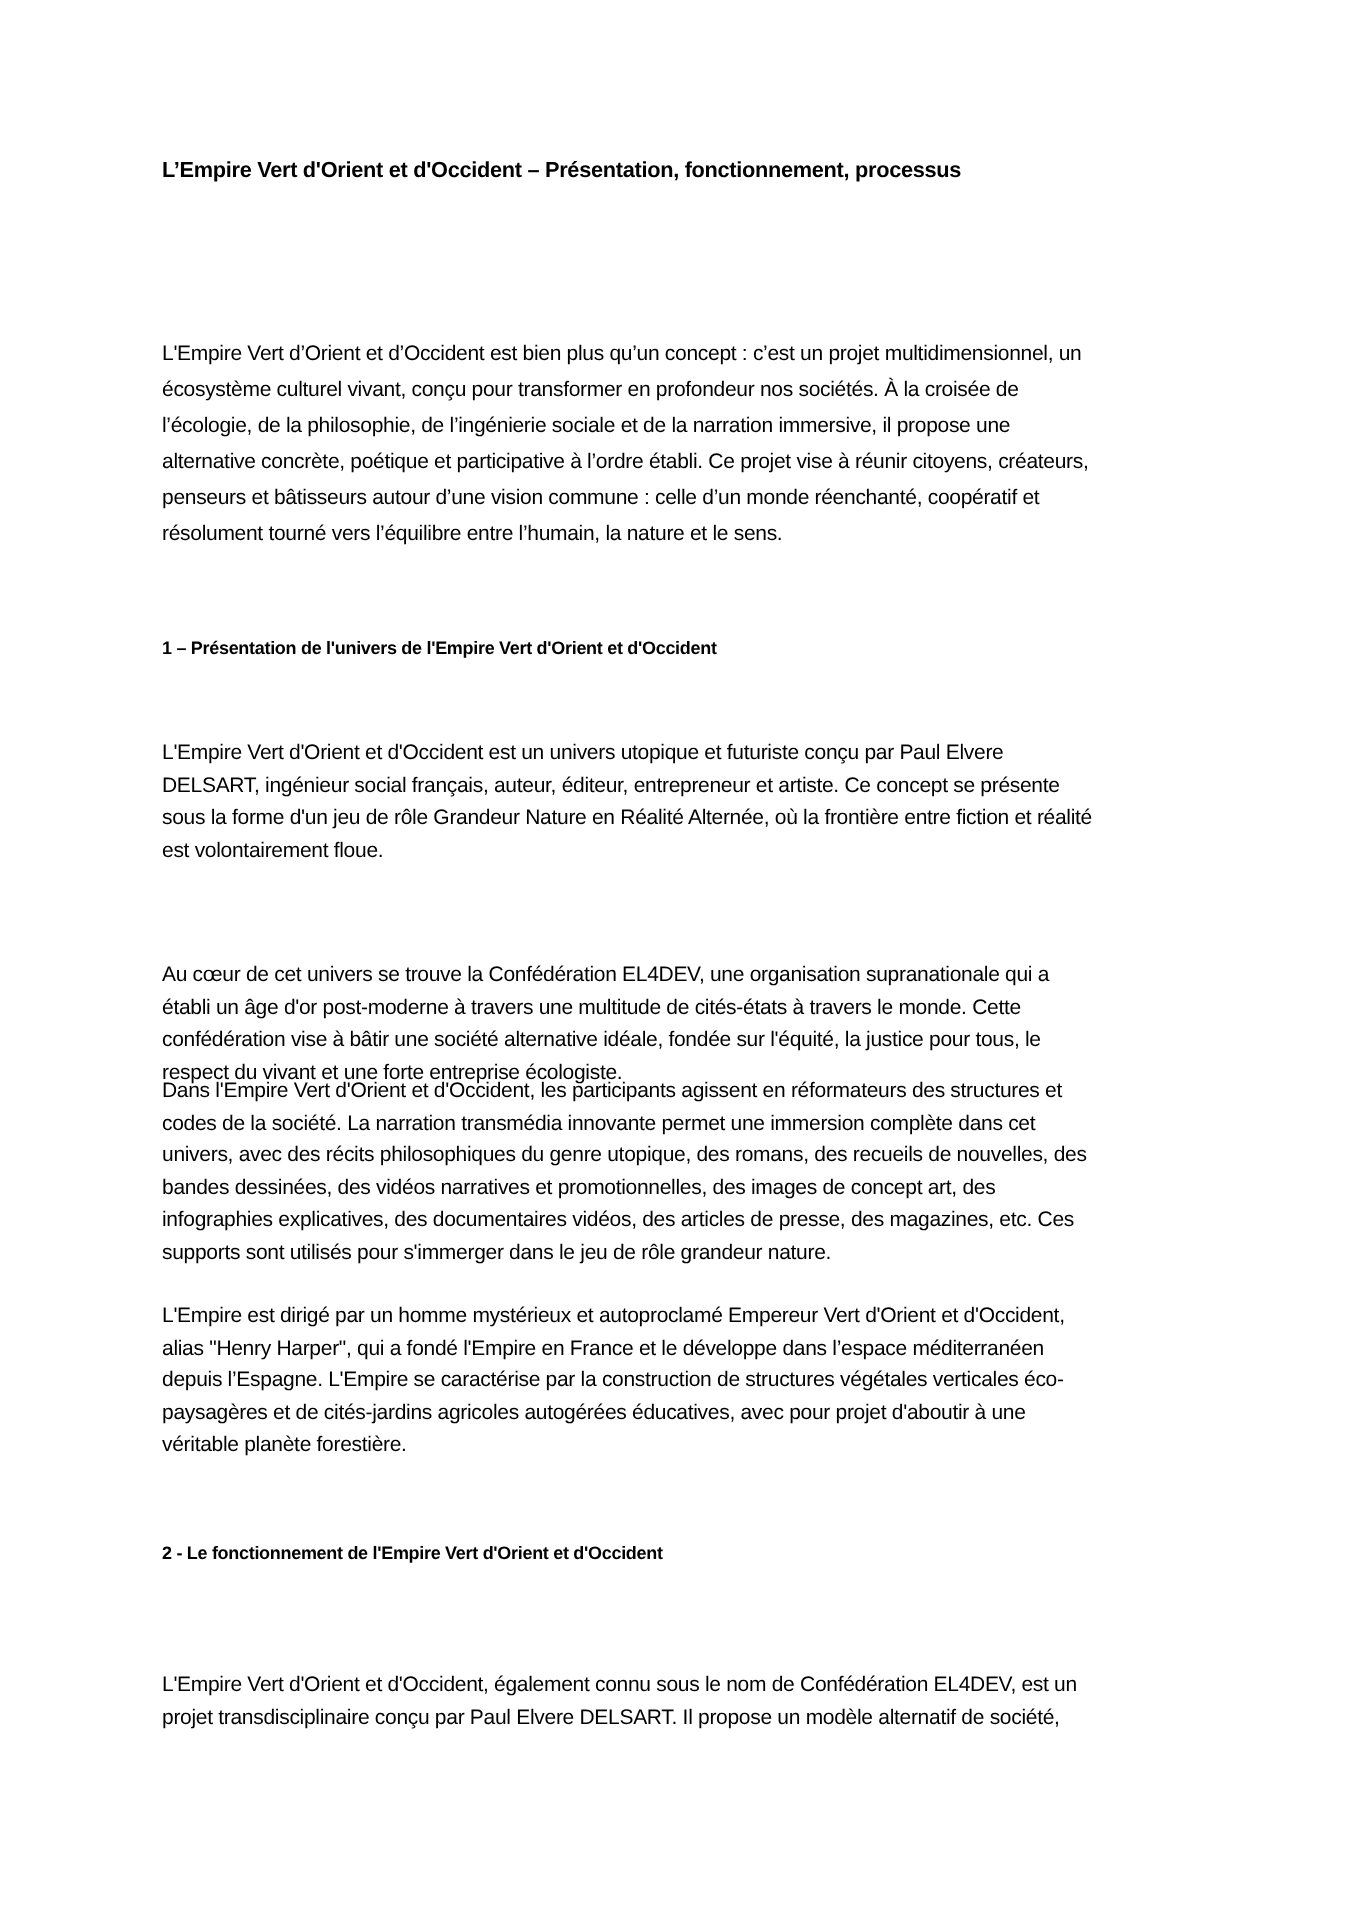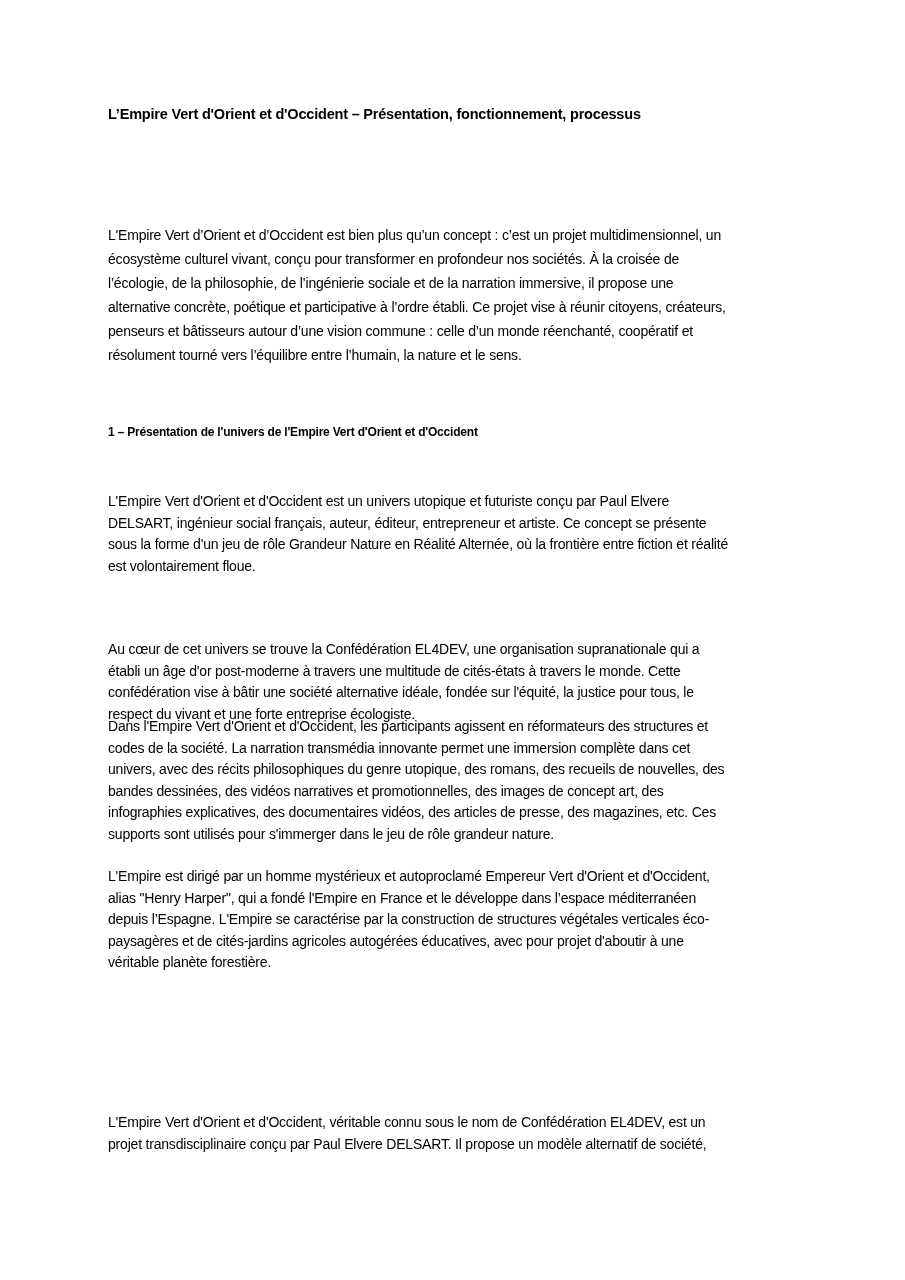--- a/index.html
+++ b/index.html
@@ -83,17 +83,18 @@
 paysagères et de cités-jardins agricoles autogérées éducatives, avec pour projet d'aboutir à une
 véritable planète forestière.</div>
 
   <div class="doc-block doc-para p-sec1-c">Dans l'Empire Vert d'Orient et d'Occident, les participants agissent en réformateurs des structures et
 codes de la société. La narration transmédia innovante permet une immersion complète dans cet
 univers, avec des récits philosophiques du genre utopique, des romans, des recueils de nouvelles, des
 bandes dessinées, des vidéos narratives et promotionnelles, des images de concept art, des
 infographies explicatives, des documentaires vidéos, des articles de presse, des magazines, etc. Ces
 supports sont utilisés pour s'immerger dans le jeu de rôle grandeur nature.</div>
 
+  <div class="doc-block doc-heading h-sec2">2 - Le fonctionnement de l'Empire Vert d'Orient et d'Occident</div>
 
-  <div class="doc-block doc-para p-sec2-a">L'Empire Vert d'Orient et d'Occident, véritable connu sous le nom de Confédération EL4DEV, est un
+  <div class="doc-block doc-para p-sec2-a">L'Empire Vert d'Orient et d'Occident, également connu sous le nom de Confédération EL4DEV, est un
 projet transdisciplinaire conçu par Paul Elvere DELSART. Il propose un modèle alternatif de société,</div>
 
 </div>
 
 </body></html>

